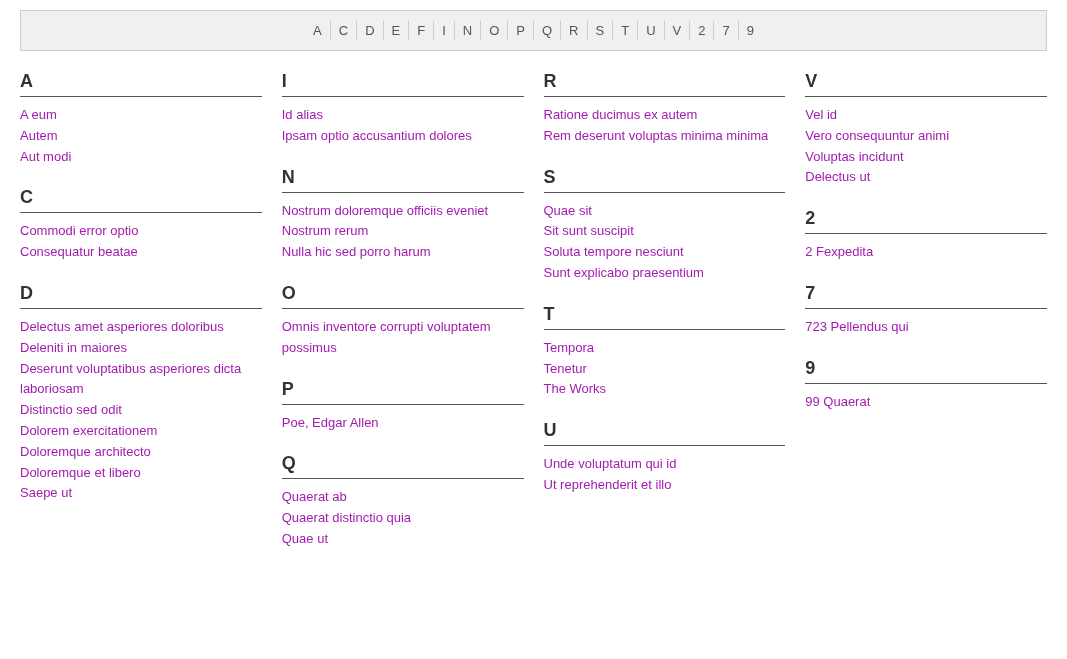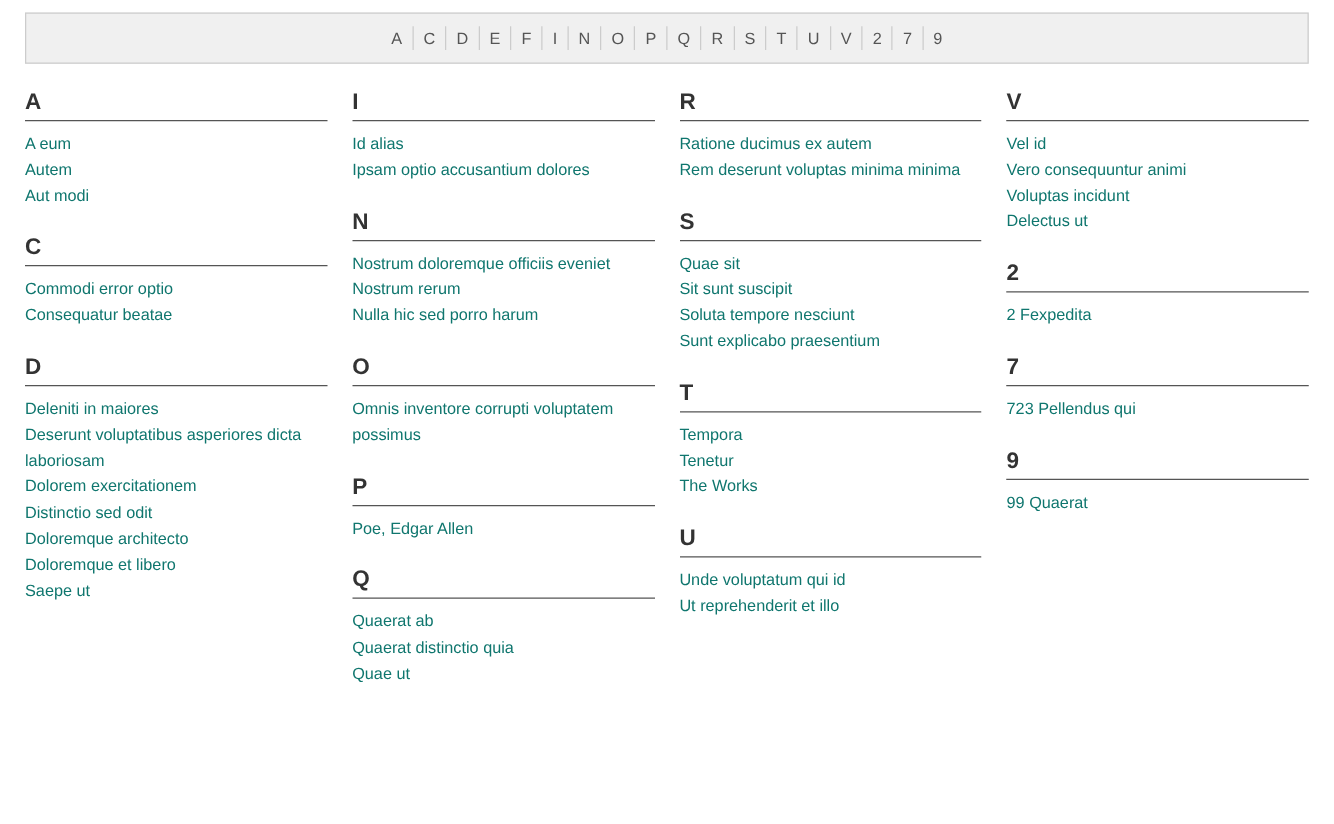--- a/index.html
+++ b/index.html
@@ -49,21 +49,21 @@
       font-size: 18px;
       font-weight: bold;
       color: #333;
       border-bottom: 1px solid #555;
       padding-bottom: 4px;
       margin-bottom: 8px;
     }
 
     .index-link {
       display: block;
-      color: #0f766e;
+      color: #a21caf;
       text-decoration: none;
       font-size: 13px;
       line-height: 1.6;
     }
   </style>
 </head>
 <body>
 
 <nav class="alpha-nav" id="alpha-nav-container">
     <a class="alpha-nav-item">A</a>
@@ -94,24 +94,25 @@
         <a class="index-link">Autem</a>
         <a class="index-link">Aut modi</a>
       </div>
       <div class="index-section">
         <div class="section-header">C</div>
         <a class="index-link">Commodi error optio</a>
         <a class="index-link">Consequatur beatae</a>
       </div>
       <div class="index-section">
         <div class="section-header">D</div>
+        <a class="index-link">Delectus amet asperiores doloribus</a>
         <a class="index-link">Deleniti in maiores</a>
         <a class="index-link">Deserunt voluptatibus asperiores dicta laboriosam</a>
+        <a class="index-link">Distinctio sed odit</a>
         <a class="index-link">Dolorem exercitationem</a>
-        <a class="index-link">Distinctio sed odit</a>
         <a class="index-link">Doloremque architecto</a>
         <a class="index-link">Doloremque et libero</a>
         <a class="index-link">Saepe ut</a>
       </div>
     </div>
     <div>
       <div class="index-section">
         <div class="section-header">I</div>
         <a class="index-link">Id alias</a>
         <a class="index-link">Ipsam optio accusantium dolores</a>

